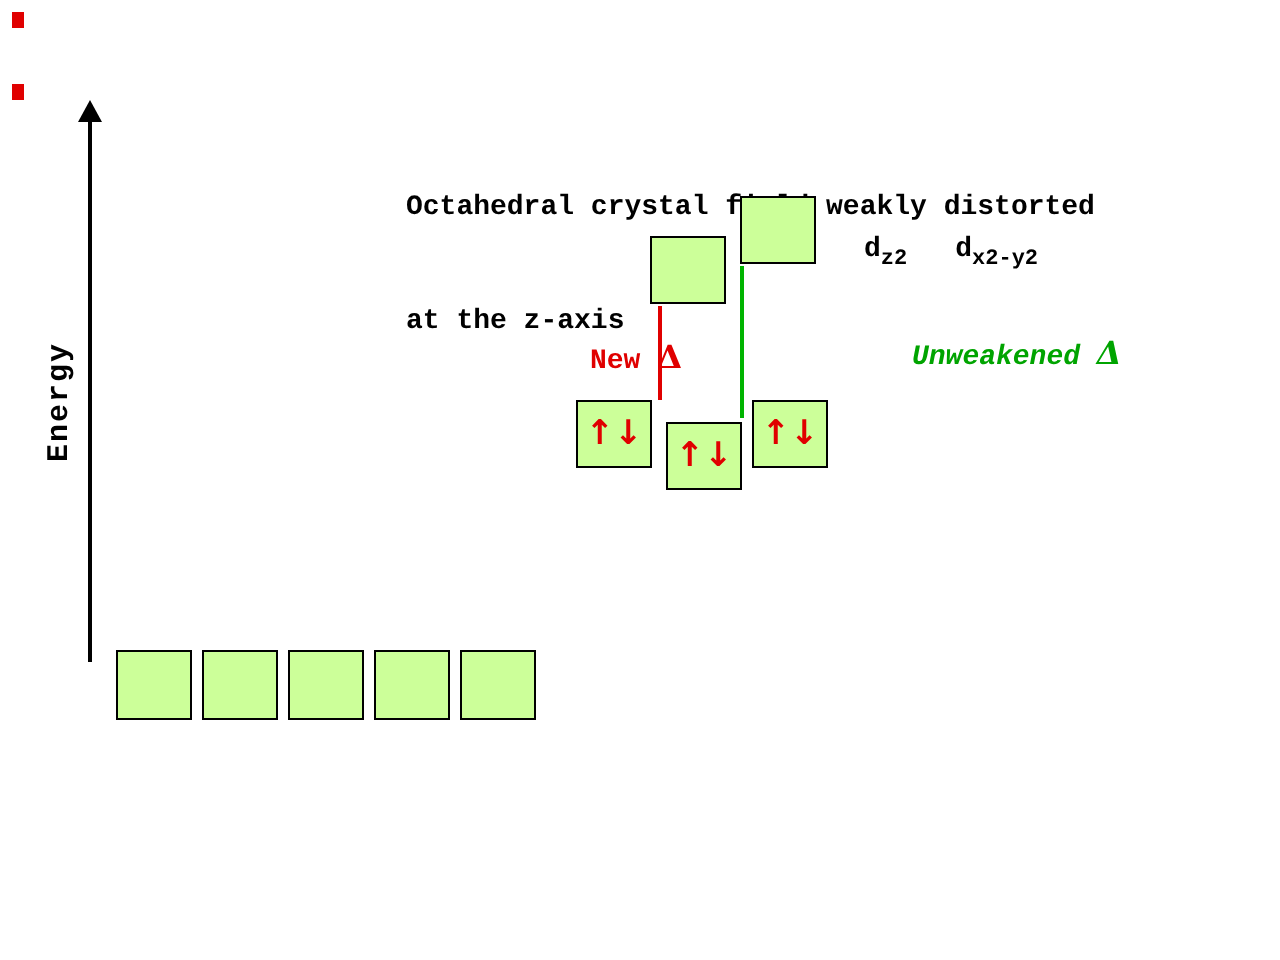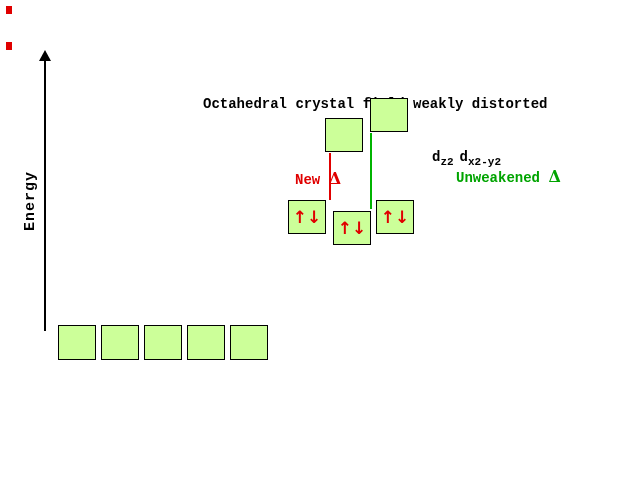--- a/index.html
+++ b/index.html
@@ -64,46 +64,47 @@
     font-weight: bold; font-size: 17px; line-height: 1;
   }
 
   
   .red-line   { position: absolute; left: 329px; top: 153px; width: 2px; height: 47px; background: var(--new-delta-line, #e00000); }
   .green-line { position: absolute; left: 370px; top: 133px; width: 2px; height: 76px; background: var(--unweakened-delta-line, #00b400); }
 
   
   .annot { position: absolute; font-weight: bold; font-size: 14px; white-space: nowrap; padding-left: 24px; }
   .red-annot   { left: 271px; top: 169px; color: var(--new-delta, #e00000); }
-  .green-annot { left: 432px; top: 167px; color: var(--unweakened-delta, #00a400); }
+  .green-annot { left: 432px; top: 167px; color: var(--unweakened-delta, #00a400); font-style: italic; }
   .delta { font-family: "DejaVu Serif", serif; font-size: 16px; font-weight: bold; }
 
   
   .orb-labels {
-    position: absolute; display: flex; gap: 6px;
-    font-weight: bold; font-size: 14px; color: #000; white-space: nowrap; margin-top: 32px;
+    position: absolute; display: flex; gap: 24px;
+    font-weight: bold; font-size: 14px; color: #000; white-space: nowrap;
   }
   .upper-labels { left: 432px; top: 117px; }
   .lower-labels { left: 432px; top: 234px; }
   .orb sub { font-size: 11px; font-weight: bold; }
 </style>
 </head>
 <body>
 
 <div class="diagram">
 
   <div class="marker marker1"></div>
   <div class="marker marker2"></div>
 
   <div class="axis-head"></div>
   <div class="axis-line"></div>
   <div class="axis-label">Energy</div>
 
   <div class="title">
     <div>Octahedral crystal field weakly distorted</div>
+    <div>at the z-axis</div>
   </div>
 
   <div class="box box-dz2"></div>
   <div class="box box-dx2y2"></div>
 
   <div class="red-line"></div>
   <div class="green-line"></div>
 
   <div class="annot red-annot"><span>New</span> <span class="delta">Δ</span></div>
   <div class="annot green-annot"><span>Unweakened</span> <span class="delta">Δ</span></div>

